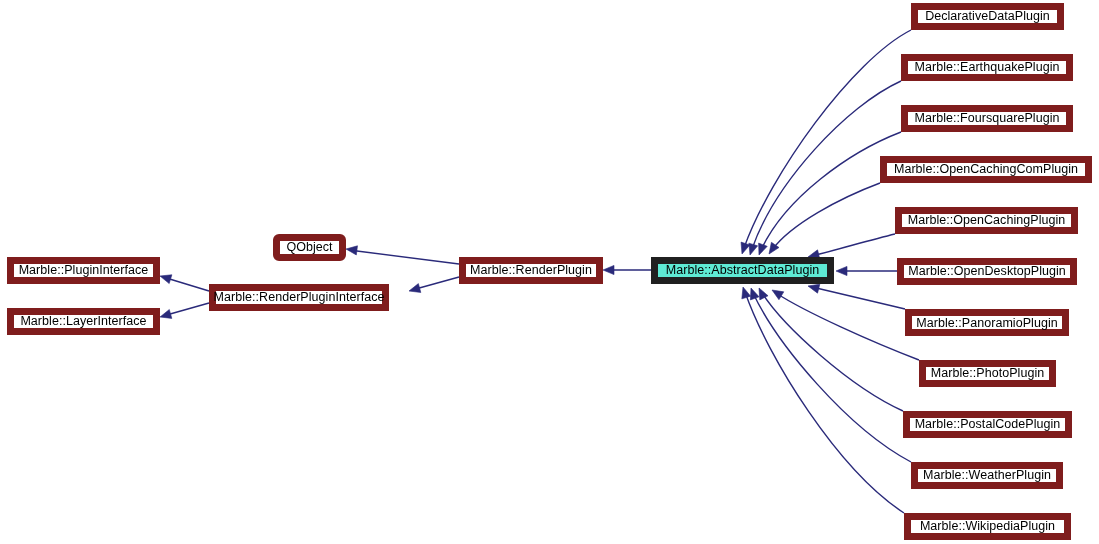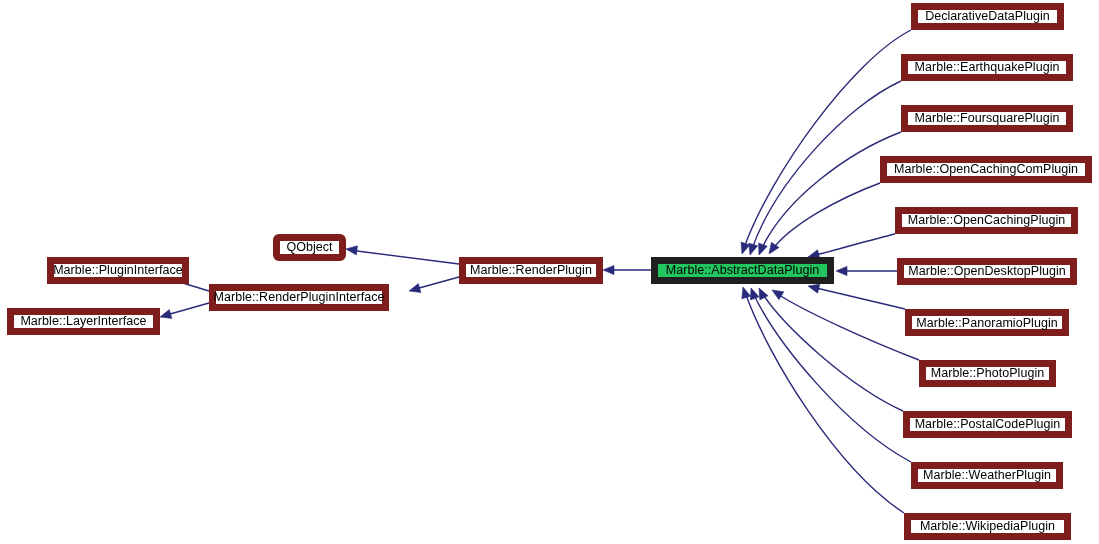--- a/index.html
+++ b/index.html
@@ -32,21 +32,21 @@
     font-size: 12.5px;
     line-height: 1;
     display: flex;
     align-items: center;
     justify-content: center;
     white-space: nowrap;
     letter-spacing: 0.05px;
     z-index: 3;
   }
   .node.highlight {
-    background: #22c55e;
+    background: #5eead4;
     border-color: #202020;
   }
   .node-label {
     display: block;
     padding: 0 2px;
   }
 </style>
 </head>
 <body>
 
@@ -113,21 +113,21 @@
         <path d="M 911,462 C 847,428 777,344 753,293" fill="none" stroke="#2a2a7a" stroke-width="1.4"></path>
         <polygon points="751,288 759.0539962455964,296.7916519765014 750.397832056404,299.90787108461063" fill="#2a2a7a" stroke="#2a2a7a" stroke-width="0.6"></polygon>
       </g>
       <g>
         <path d="M 904,513 C 838,470 768,358 745,292" fill="none" stroke="#2a2a7a" stroke-width="1.4"></path>
         <polygon points="743,287 750.6315277773336,296.1607741912888 741.8383608970918,298.86636400059405" fill="#2a2a7a" stroke="#2a2a7a" stroke-width="0.6"></polygon>
       </g>
     </svg>
 
   <div id="node-layer">
-      <div class="node" style="left: 7px; top: 257px; width: 142px; height: 27px; margin-left: 40px;">
+      <div class="node" style="left: 7px; top: 257px; width: 153px; height: 27px;">
         <span class="node-label">Marble::PluginInterface</span>
       </div>
       <div class="node" style="left: 7px; top: 308px; width: 153px; height: 27px;">
         <span class="node-label">Marble::LayerInterface</span>
       </div>
       <div class="node" style="left: 273px; top: 234px; width: 73px; height: 27px; border-radius: 6px;">
         <span class="node-label">QObject</span>
       </div>
       <div class="node" style="left: 209px; top: 284px; width: 180px; height: 27px;">
         <span class="node-label">Marble::RenderPluginInterface</span>

